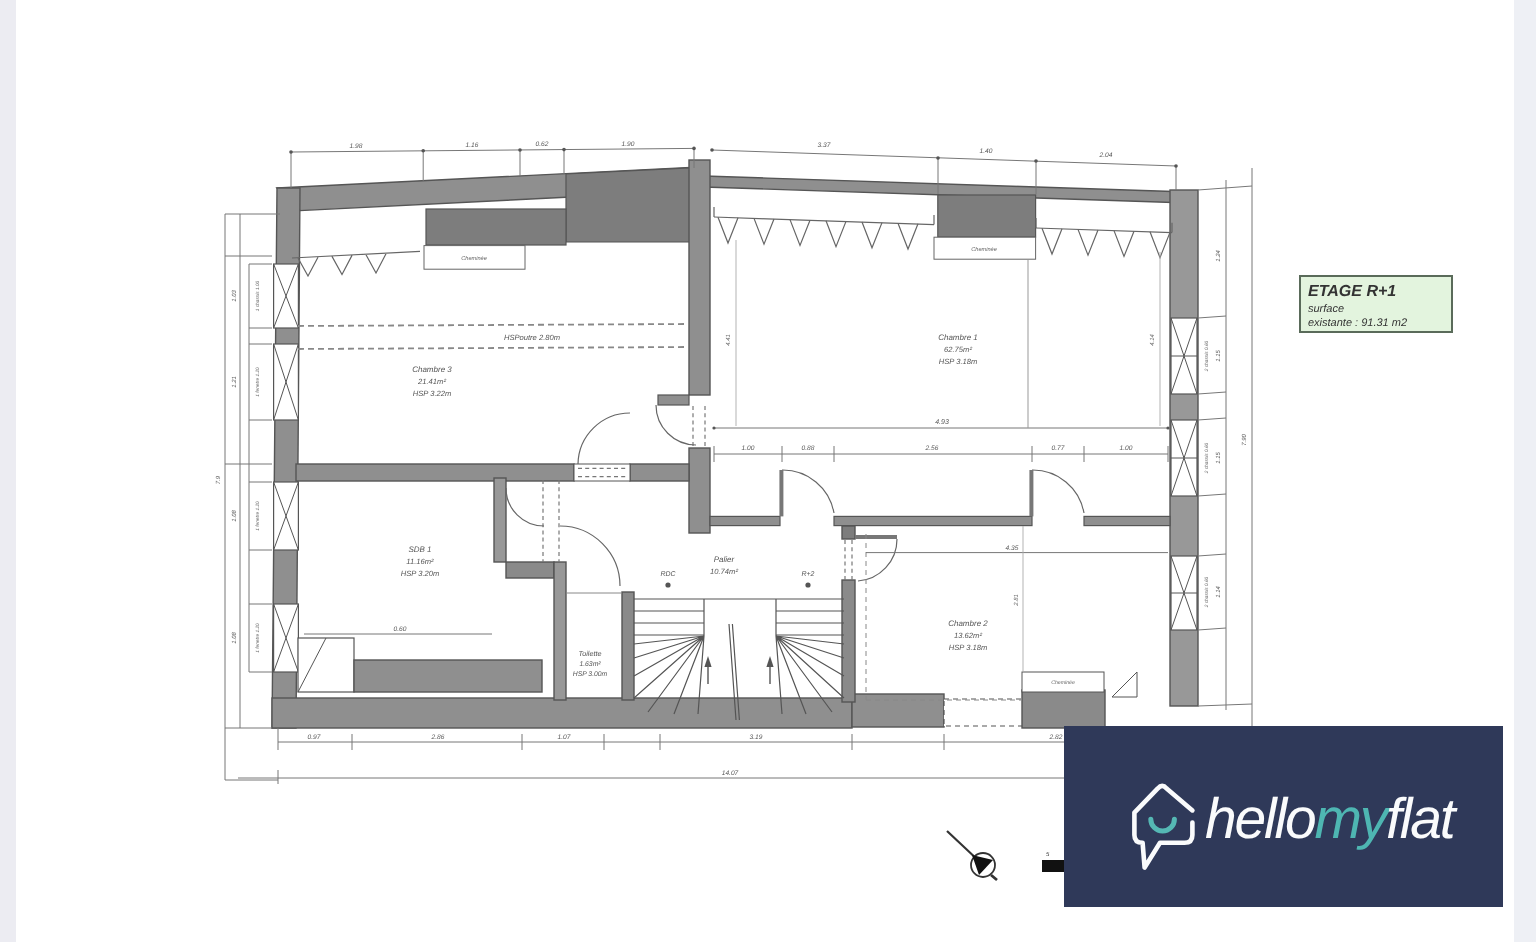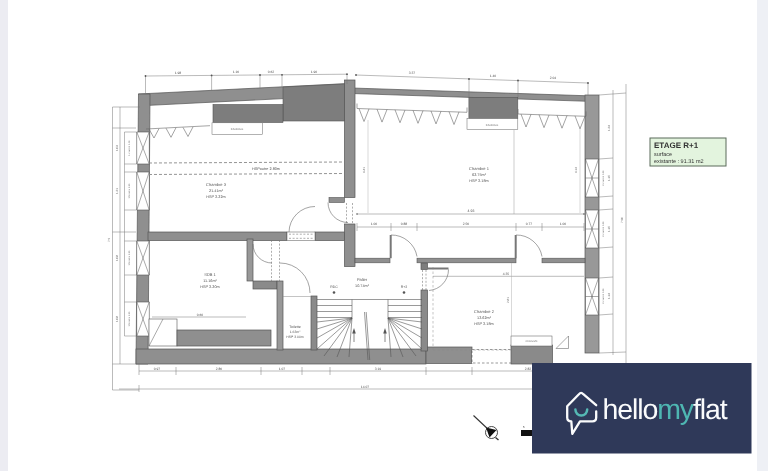--- a/index.html
+++ b/index.html
@@ -1,18 +1,18 @@
 <!DOCTYPE html>
 <html><head>
 <meta charset="utf-8">
 <style>
 html,body{margin:0;padding:0;width:768px;height:471px;overflow:hidden;background:#fff;
 font-family:"Liberation Sans",sans-serif;-webkit-font-smoothing:antialiased;}
 text{text-rendering:geometricPrecision;}
-#stage{position:relative;width:708px;height:471px;background:#0f766e;}
+#stage{position:relative;width:708px;height:471px;background:#0f766e;font-style:italic;}
 svg{position:absolute;left:0;top:0;}
 </style>
 </head>
 <body>
 <div id="stage">
 <svg width="768" height="471" viewBox="0 0 768 471">
 
 <rect x="0" y="0" width="768" height="471" fill="#ffffff"></rect>
 
 <rect x="0" y="0" width="8" height="471" fill="#ececf2"></rect>

